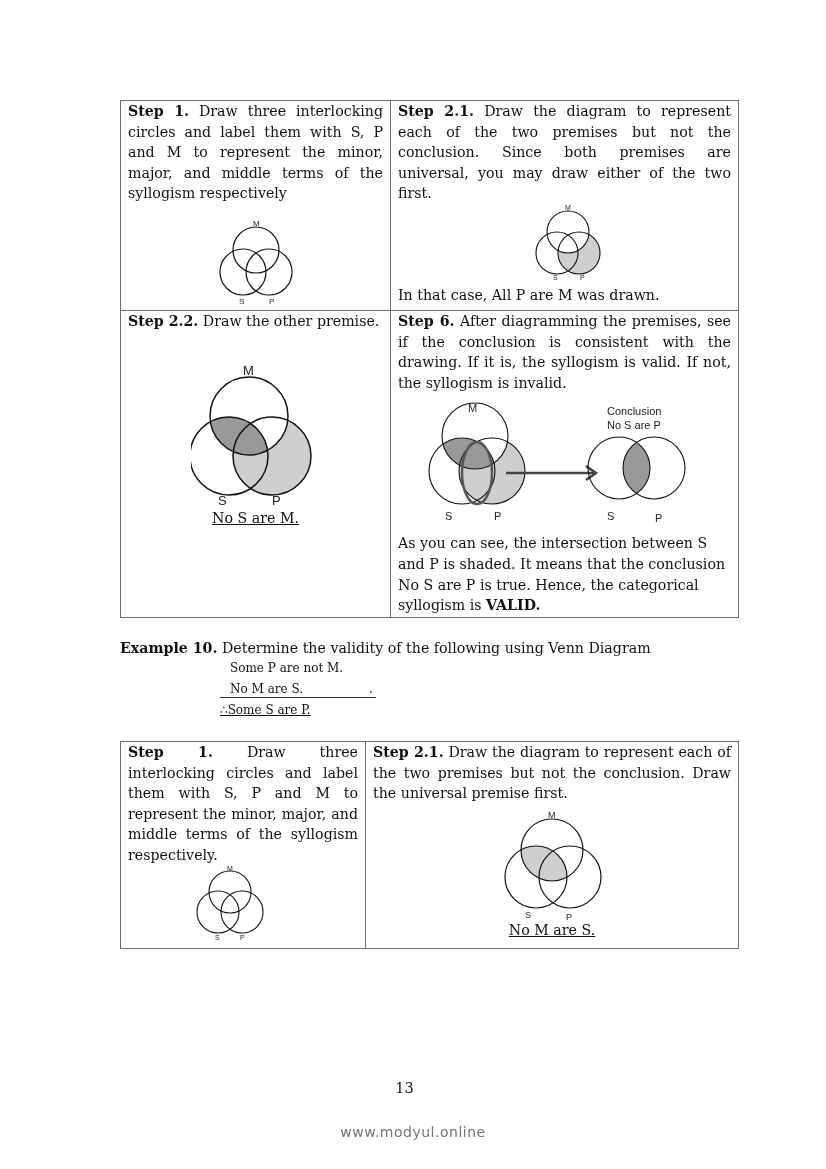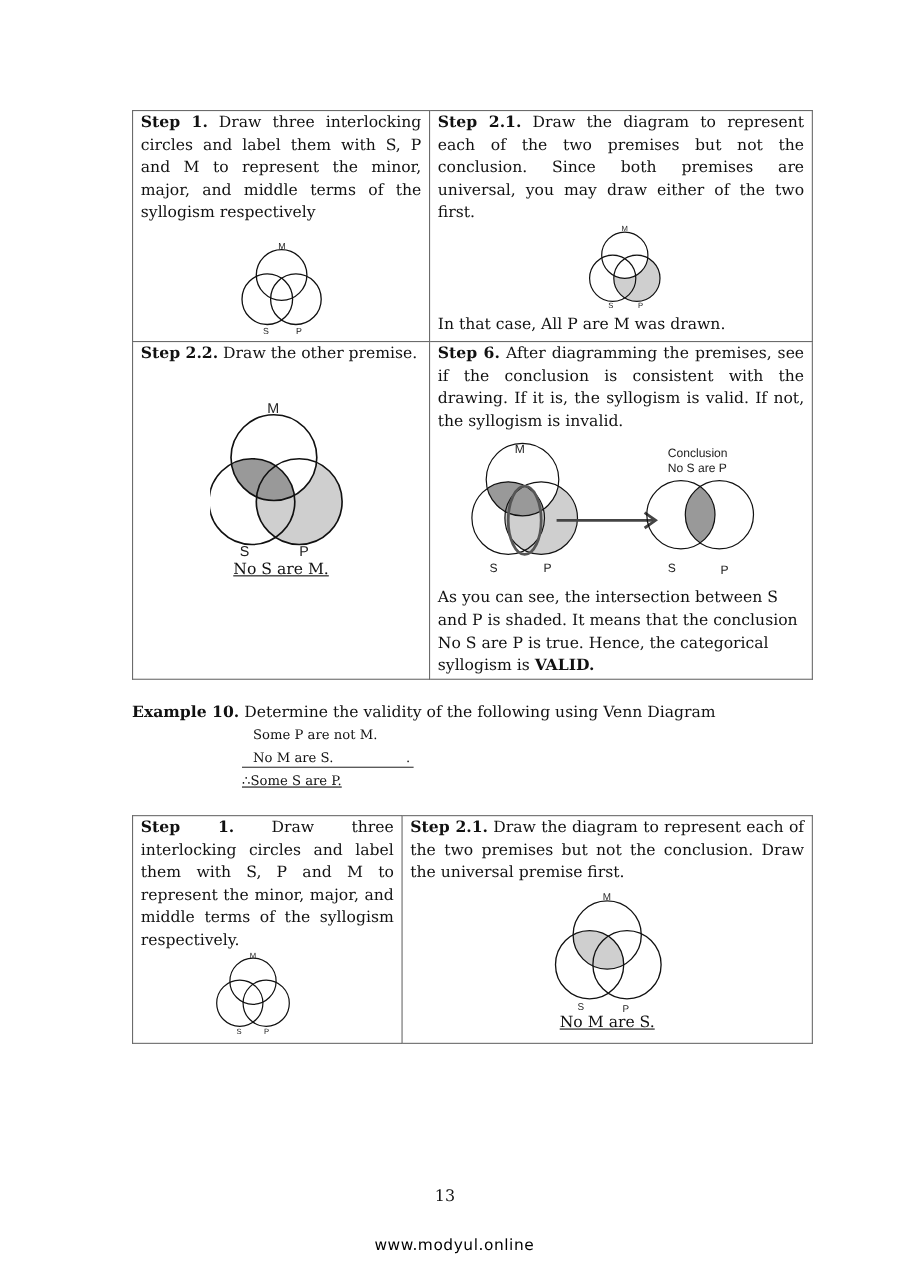--- a/index.html
+++ b/index.html
@@ -10,21 +10,21 @@
   .just { text-align:justify; }
   .b { font-weight:bold; }
   .fig { display:block; margin:0 auto; }
   .venn-label { font-family:"Liberation Sans", sans-serif; fill:#222; }
   .caption { text-align:center;text-decoration:underline; }
   .ex { position:absolute; left:120px; top:638px; font-size:14.2px; line-height:20.6px; }
   .prem { position:absolute; font-size:12px; line-height:20.6px; }
   .underline-line { position:absolute; left:220px; top:687px; width:156px; height:1px; background:#333; }
   .page-num { position:absolute; left:0; width:713px; top:1080px; text-align:center; font-size:14.5px;margin-left:48px; }
   .watermark { position:absolute; left:0; width:826px; top:1124px; text-align:center;
-               font-family:"DejaVu Sans", sans-serif; font-size:14px; color:#000000; letter-spacing:0.5px; }
+               font-family:"DejaVu Sans", sans-serif; font-size:14px; color:#737373; letter-spacing:0.5px; }
 </style>
 </head>
 <body>
 
 <table class="tbl" style="left:120px; top:100px; width:618px;">
   <colgroup>
       <col style="width:270px">
       <col style="width:348px">
     </colgroup>
   <tbody>

